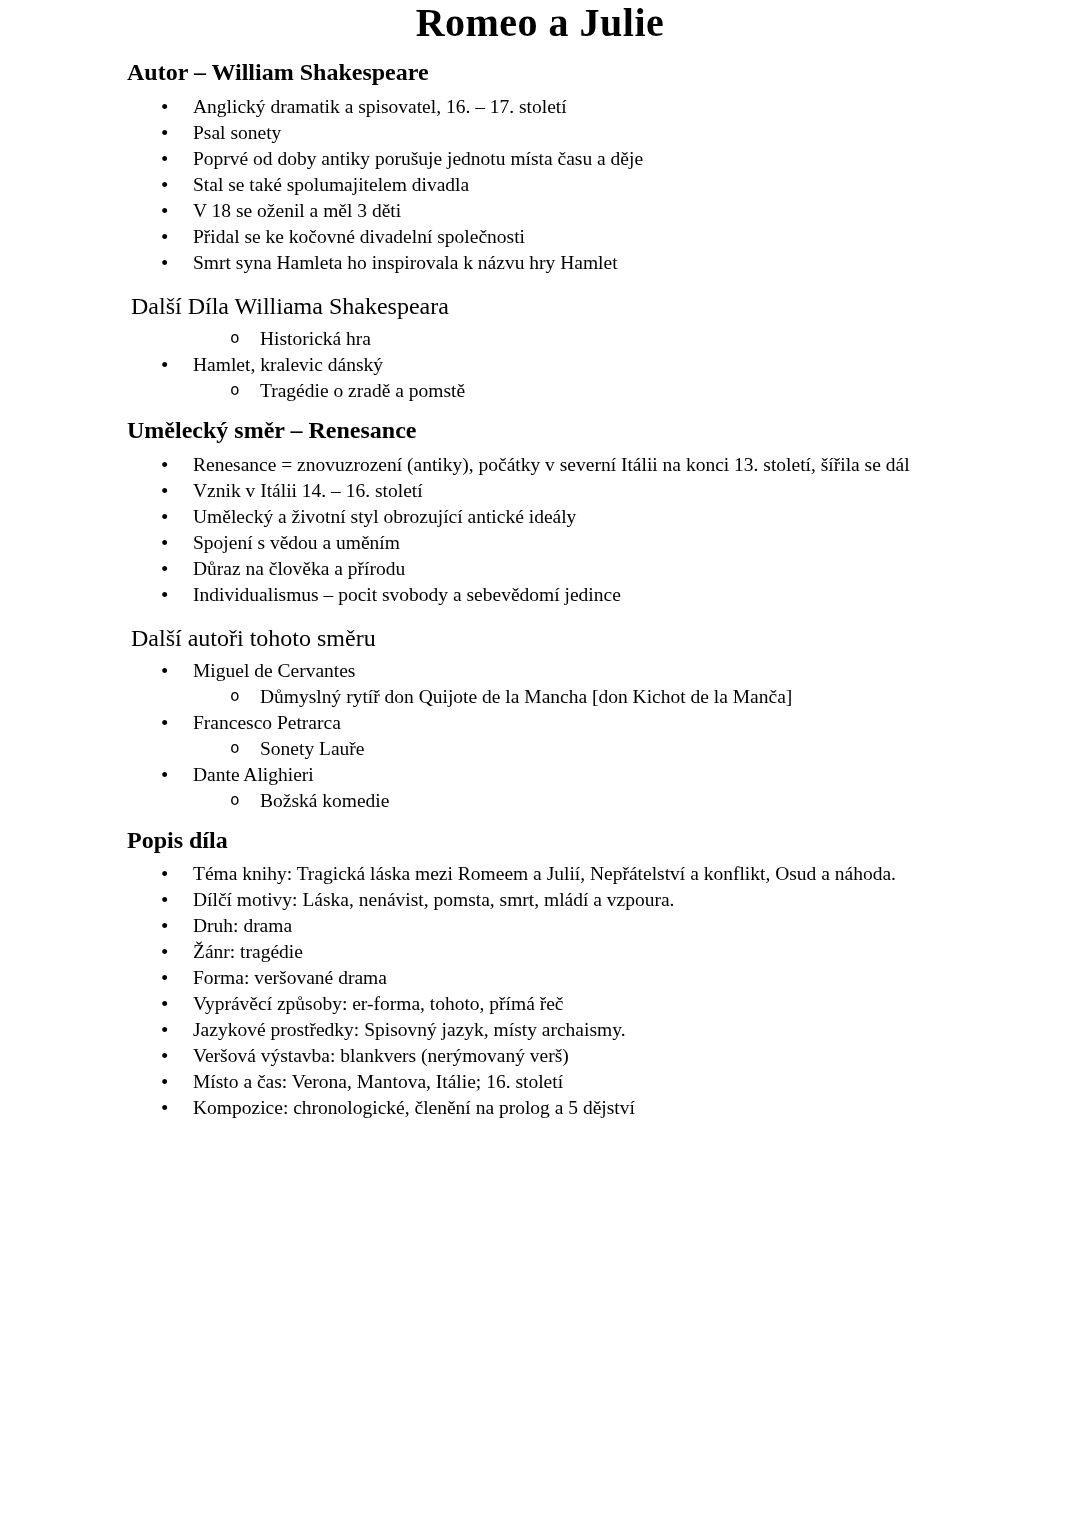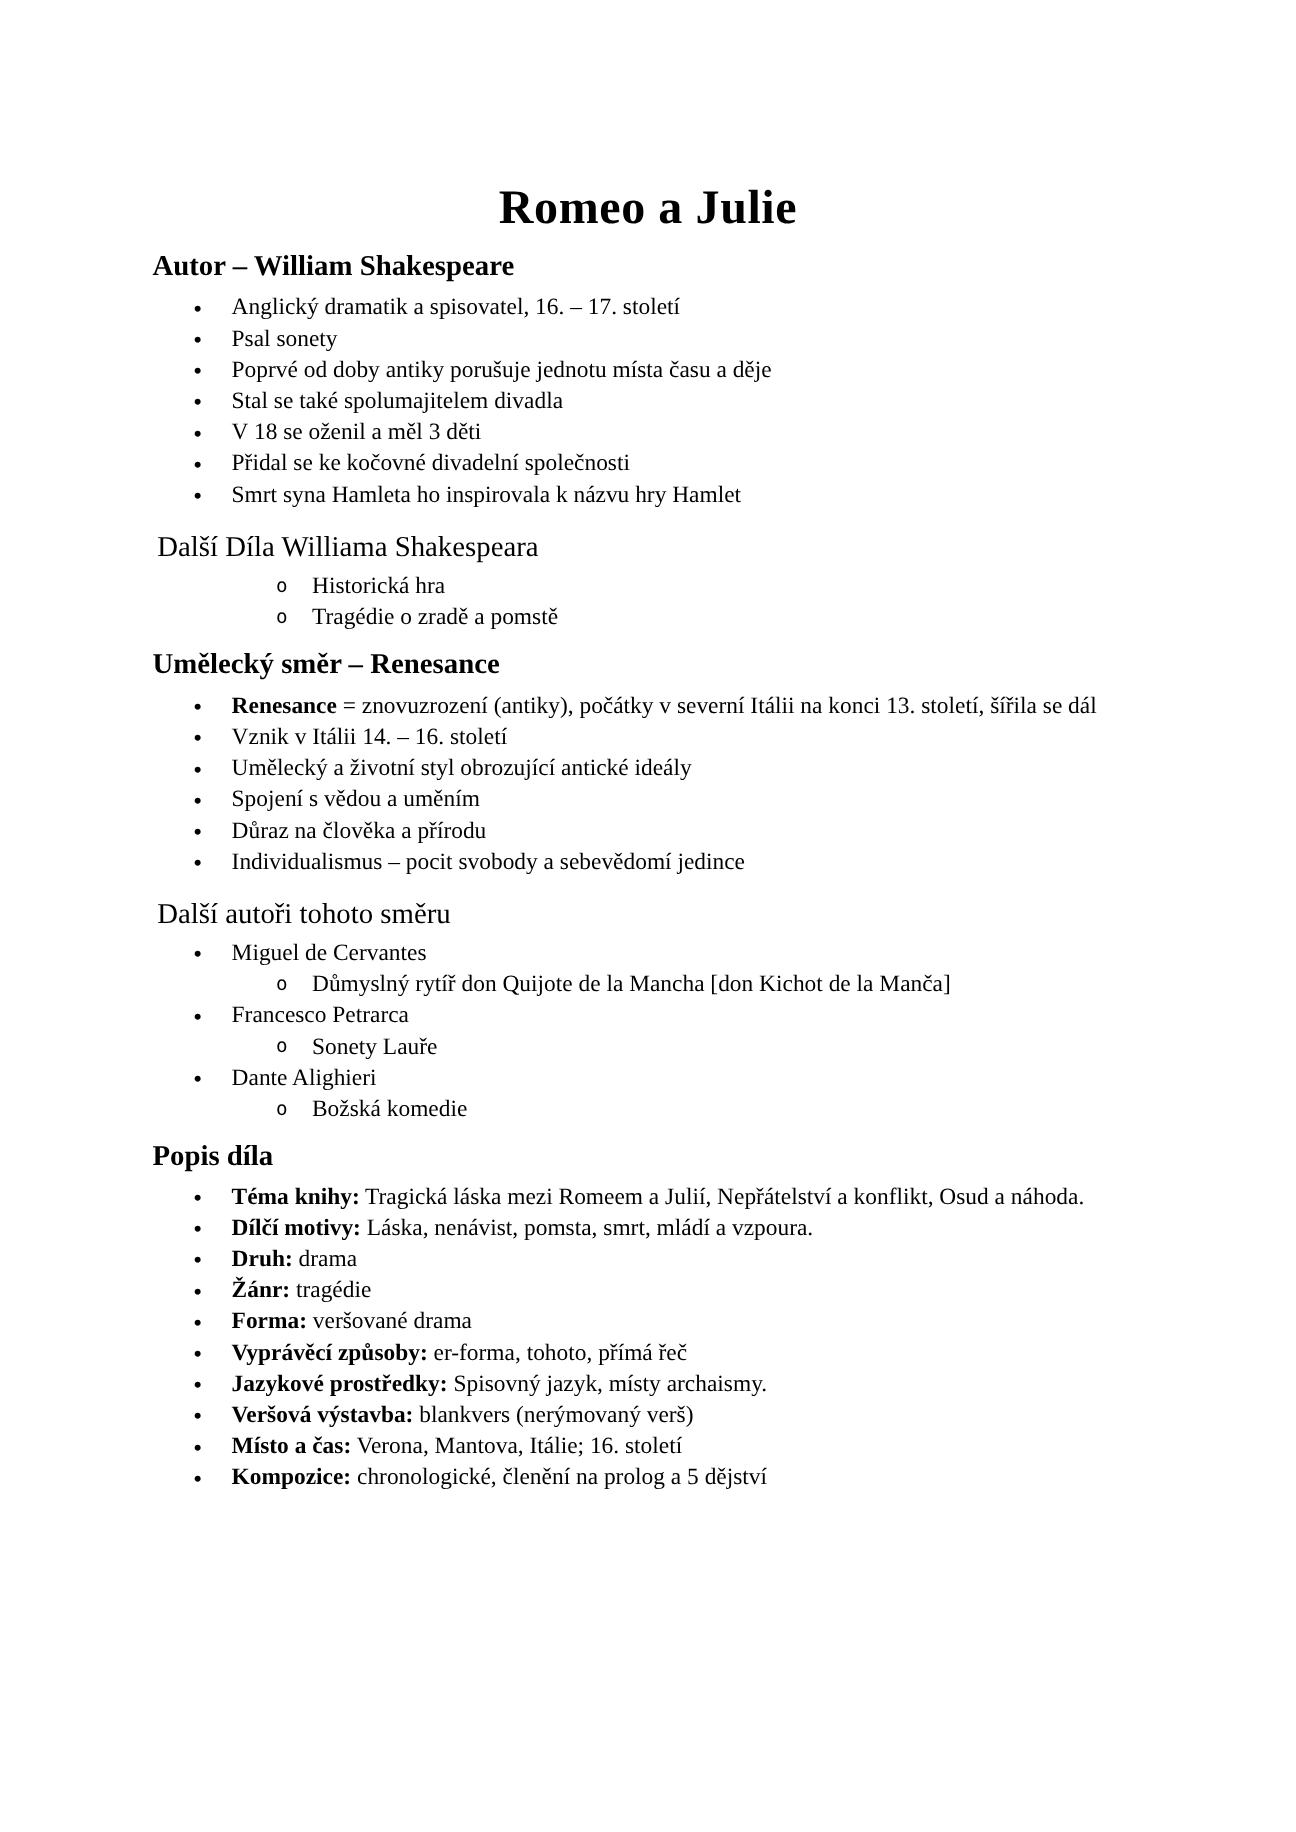--- a/index.html
+++ b/index.html
@@ -8,21 +8,20 @@
     background: #ffffff;
   }
   body {
     width: 1080px;
     height: 1527px;
     overflow: hidden;
     font-family: "Liberation Serif", "DejaVu Serif", serif;
     color: #000000;
   }
   .doc {
-    padding-top: 150px;
     box-sizing: border-box;
   }
   .title {
     margin: 0 0 12px 0;
     text-align: center;
     font-size: 40px;
     font-weight: bold;
     line-height: 1.15;
     letter-spacing: 0.5px;
   }
@@ -64,21 +63,21 @@
   li.lv2 { padding-left: 133px; }
   li.lv2::before {
     content: "o";
     position: absolute;
     left: 103px;
     top: -1px;
     font-family: "DejaVu Sans Mono", "Liberation Mono", monospace;
     font-size: 16px;
     line-height: 26px;
   }
-  .lead { font-weight: bold; }
+  .lead { font-weight: normal; }
 </style>
 </head>
 <body>
 
 <div class="doc">
 
   <h1 class="title">Romeo a Julie</h1>
 
   <div class="content">
 
@@ -92,20 +91,21 @@
         <li class="lv1"><span>V 18 se oženil a měl 3 děti</span></li>
         <li class="lv1"><span>Přidal se ke kočovné divadelní společnosti</span></li>
         <li class="lv1"><span>Smrt syna Hamleta ho inspirovala k názvu hry Hamlet</span></li>
       </ul>
     </section>
 
     <section>
       <h3 class="h-minor">Další Díla Williama Shakespeara</h3>
       <ul class="blist">
         <li class="lv2"><span>Historická hra</span></li>
+        <li class="lv1"><span>Hamlet, kralevic dánský</span></li>
         <li class="lv2"><span>Tragédie o zradě a pomstě</span></li>
       </ul>
     </section>
 
     <section>
       <h2 class="h-major">Umělecký směr – Renesance</h2>
       <ul class="blist">
         <li class="lv1"><span class="lead">Renesance</span><span> = znovuzrození (antiky), počátky v severní Itálii na konci 13. století, šířila se dál</span></li>
         <li class="lv1"><span>Vznik v Itálii 14. – 16. století</span></li>
         <li class="lv1"><span>Umělecký a životní styl obrozující antické ideály</span></li>

